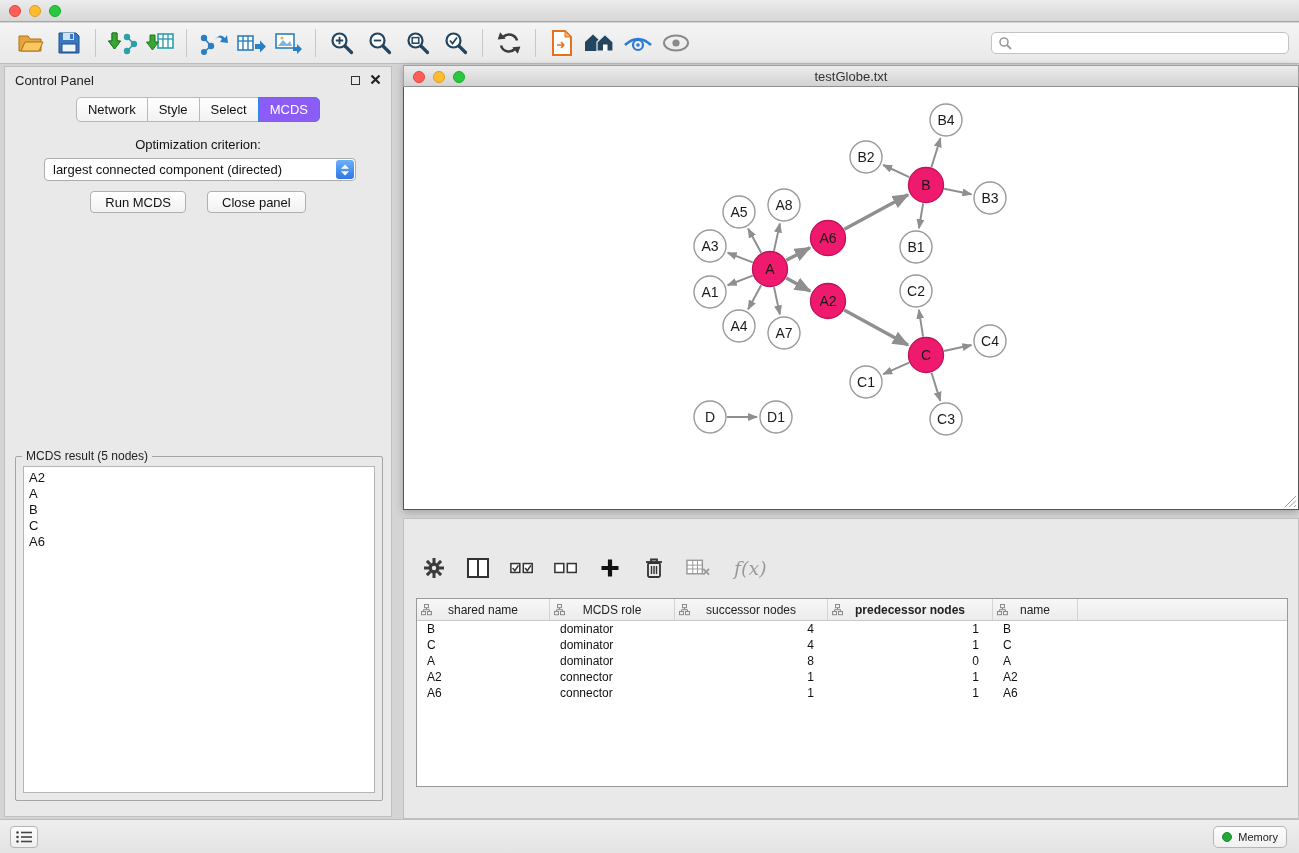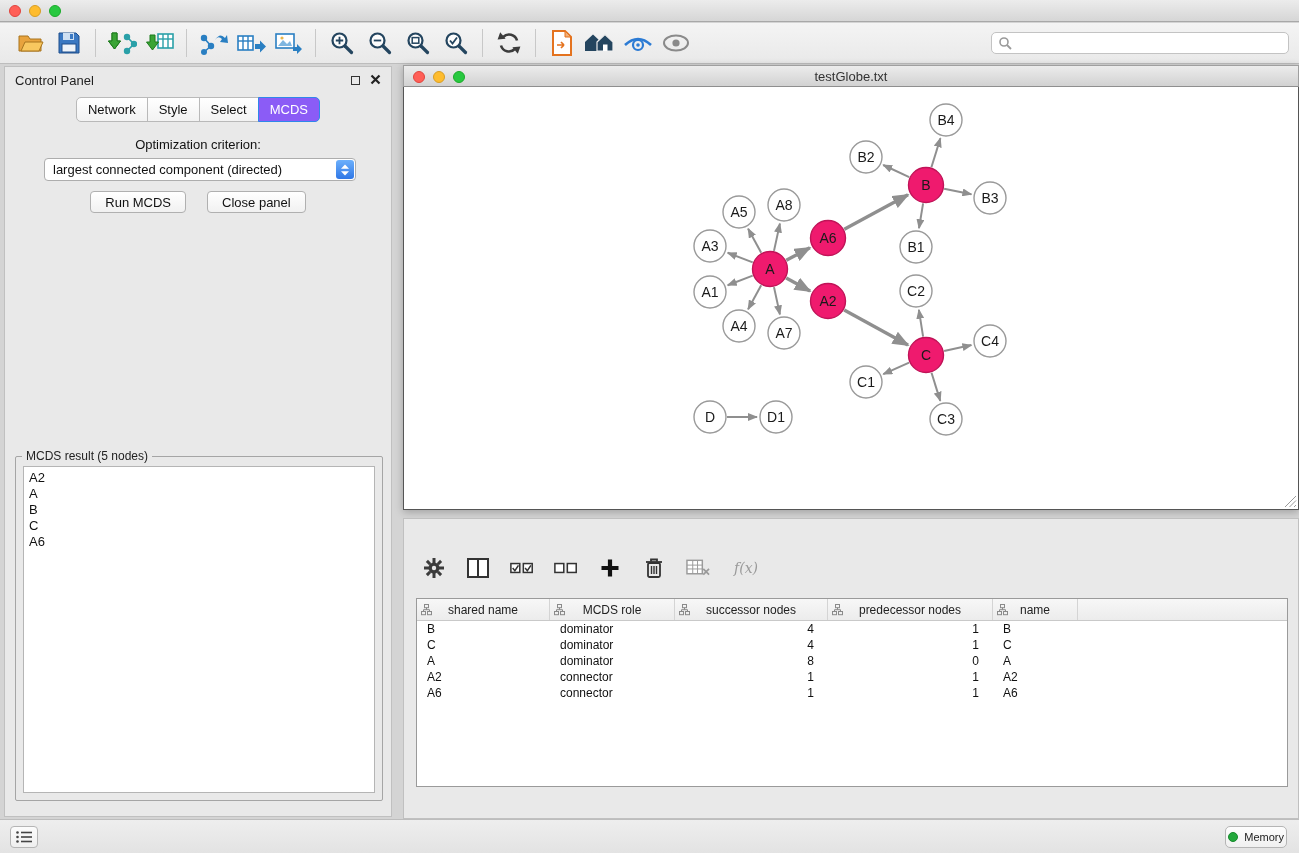--- a/index.html
+++ b/index.html
@@ -94,21 +94,21 @@
   .nw-content svg.graph { position:absolute; left:0; top:0; }
   .resize-grip { position:absolute; right:1px; bottom:1px; }
   
   .table-panel {
     position:absolute; left:403px; top:518px; width:896px; height:301px;
     background:#e9e9e9; border:1px solid #c0c0c0;
   }
   .tp-header { border-bottom:1px solid #d2d2d2; }
   .tp-toolbar { position:absolute; left:0; top:27px; right:0; height:44px; display:flex; align-items:center; padding-left:18px; gap:20px; }
   .ticon { width:24px; height:24px; display:flex; align-items:center; justify-content:center; }
-  .ticon.fx { width:auto; font-family:"DejaVu Serif", serif; font-style:italic; font-size:14px; color:#9a9a9a; margin-left:4px; }
+  .ticon.fx { width:auto; font-family:"DejaVu Serif", serif; font-style:italic; font-size:19px; color:#9a9a9a; margin-left:4px; }
   .tp-table {
     position:absolute; left:12px; top:79px; width:872px; height:189px;
     background:#fff; border:1px solid #9a9a9a; overflow:hidden;
   }
   .thead { display:flex; height:22px; background:linear-gradient(#f7f7f7,#ececec); border-bottom:1px solid #c9c9c9; font-size:12px; color:#222; }
   .th { position:relative; border-right:1px solid #d4d4d4; display:flex; align-items:center; justify-content:center; flex:0 0 auto; }
   .th.filler { flex:1; border-right:none; }
   .th .hicon { position:absolute; left:4px; top:5px; }
   .trow { display:flex; height:16px; font-size:12px; align-items:center; color:#111; }
   .td { flex:0 0 auto; padding:0 10px; white-space:nowrap; overflow:hidden; }
@@ -120,21 +120,21 @@
     background:linear-gradient(#eeeeee,#e3e3e3); border-top:1px solid #bdbdbd;
   }
   .list-btn {
     position:absolute; left:10px; top:6px; width:28px; height:22px;
     background:linear-gradient(#fcfcfc,#efefef); border:1px solid #b5b5b5; border-radius:4px;
     display:flex; align-items:center; justify-content:center;
   }
   .memory-btn {
     position:absolute; right:12px; top:6px; height:22px;
     background:linear-gradient(#fdfdfd,#f0f0f0); border:1px solid #b5b5b5; border-radius:5px;
-    display:flex; align-items:center; gap:6px; padding:0 2px; font-size:11px; color:#222;
+    display:flex; align-items:center; gap:6px; padding:0 8px; font-size:11px; color:#222;
   }
   .memory-dot { width:10px; height:10px; border-radius:50%; background:#23a83c; border:1px solid #178a2d; }
 </style>
 </head>
 <body>
 
 <div class="titlebar">
   <div class="traffic">
     <span class="light red"></span>
     <span class="light yellow"></span>
@@ -535,21 +535,21 @@
         </div>
         <div class="th" style="width: 153px;">
           <span class="hicon"><svg width="11" height="12" viewBox="0 0 11 12">
               <rect x="3.5" y="0.5" width="4" height="3.2" fill="none" stroke="#8a8a8a"></rect>
               <rect x="0.5" y="7.5" width="4" height="3.2" fill="none" stroke="#8a8a8a"></rect>
               <rect x="6.5" y="7.5" width="4" height="3.2" fill="none" stroke="#8a8a8a"></rect>
               <path d="M5.5 3.7 V5.7 M2.5 7.5 V5.7 H8.5 V7.5" stroke="#8a8a8a" fill="none"></path>
             </svg></span>
           <span class="hlabel">successor nodes</span>
         </div>
-        <div class="th" style="width: 165px;">
+        <div class="th" style="width: 165px; font-weight: bold;">
           <span class="hicon"><svg width="11" height="12" viewBox="0 0 11 12">
               <rect x="3.5" y="0.5" width="4" height="3.2" fill="none" stroke="#8a8a8a"></rect>
               <rect x="0.5" y="7.5" width="4" height="3.2" fill="none" stroke="#8a8a8a"></rect>
               <rect x="6.5" y="7.5" width="4" height="3.2" fill="none" stroke="#8a8a8a"></rect>
               <path d="M5.5 3.7 V5.7 M2.5 7.5 V5.7 H8.5 V7.5" stroke="#8a8a8a" fill="none"></path>
             </svg></span>
           <span class="hlabel">predecessor nodes</span>
         </div>
         <div class="th" style="width: 85px;">
           <span class="hicon"><svg width="11" height="12" viewBox="0 0 11 12">

